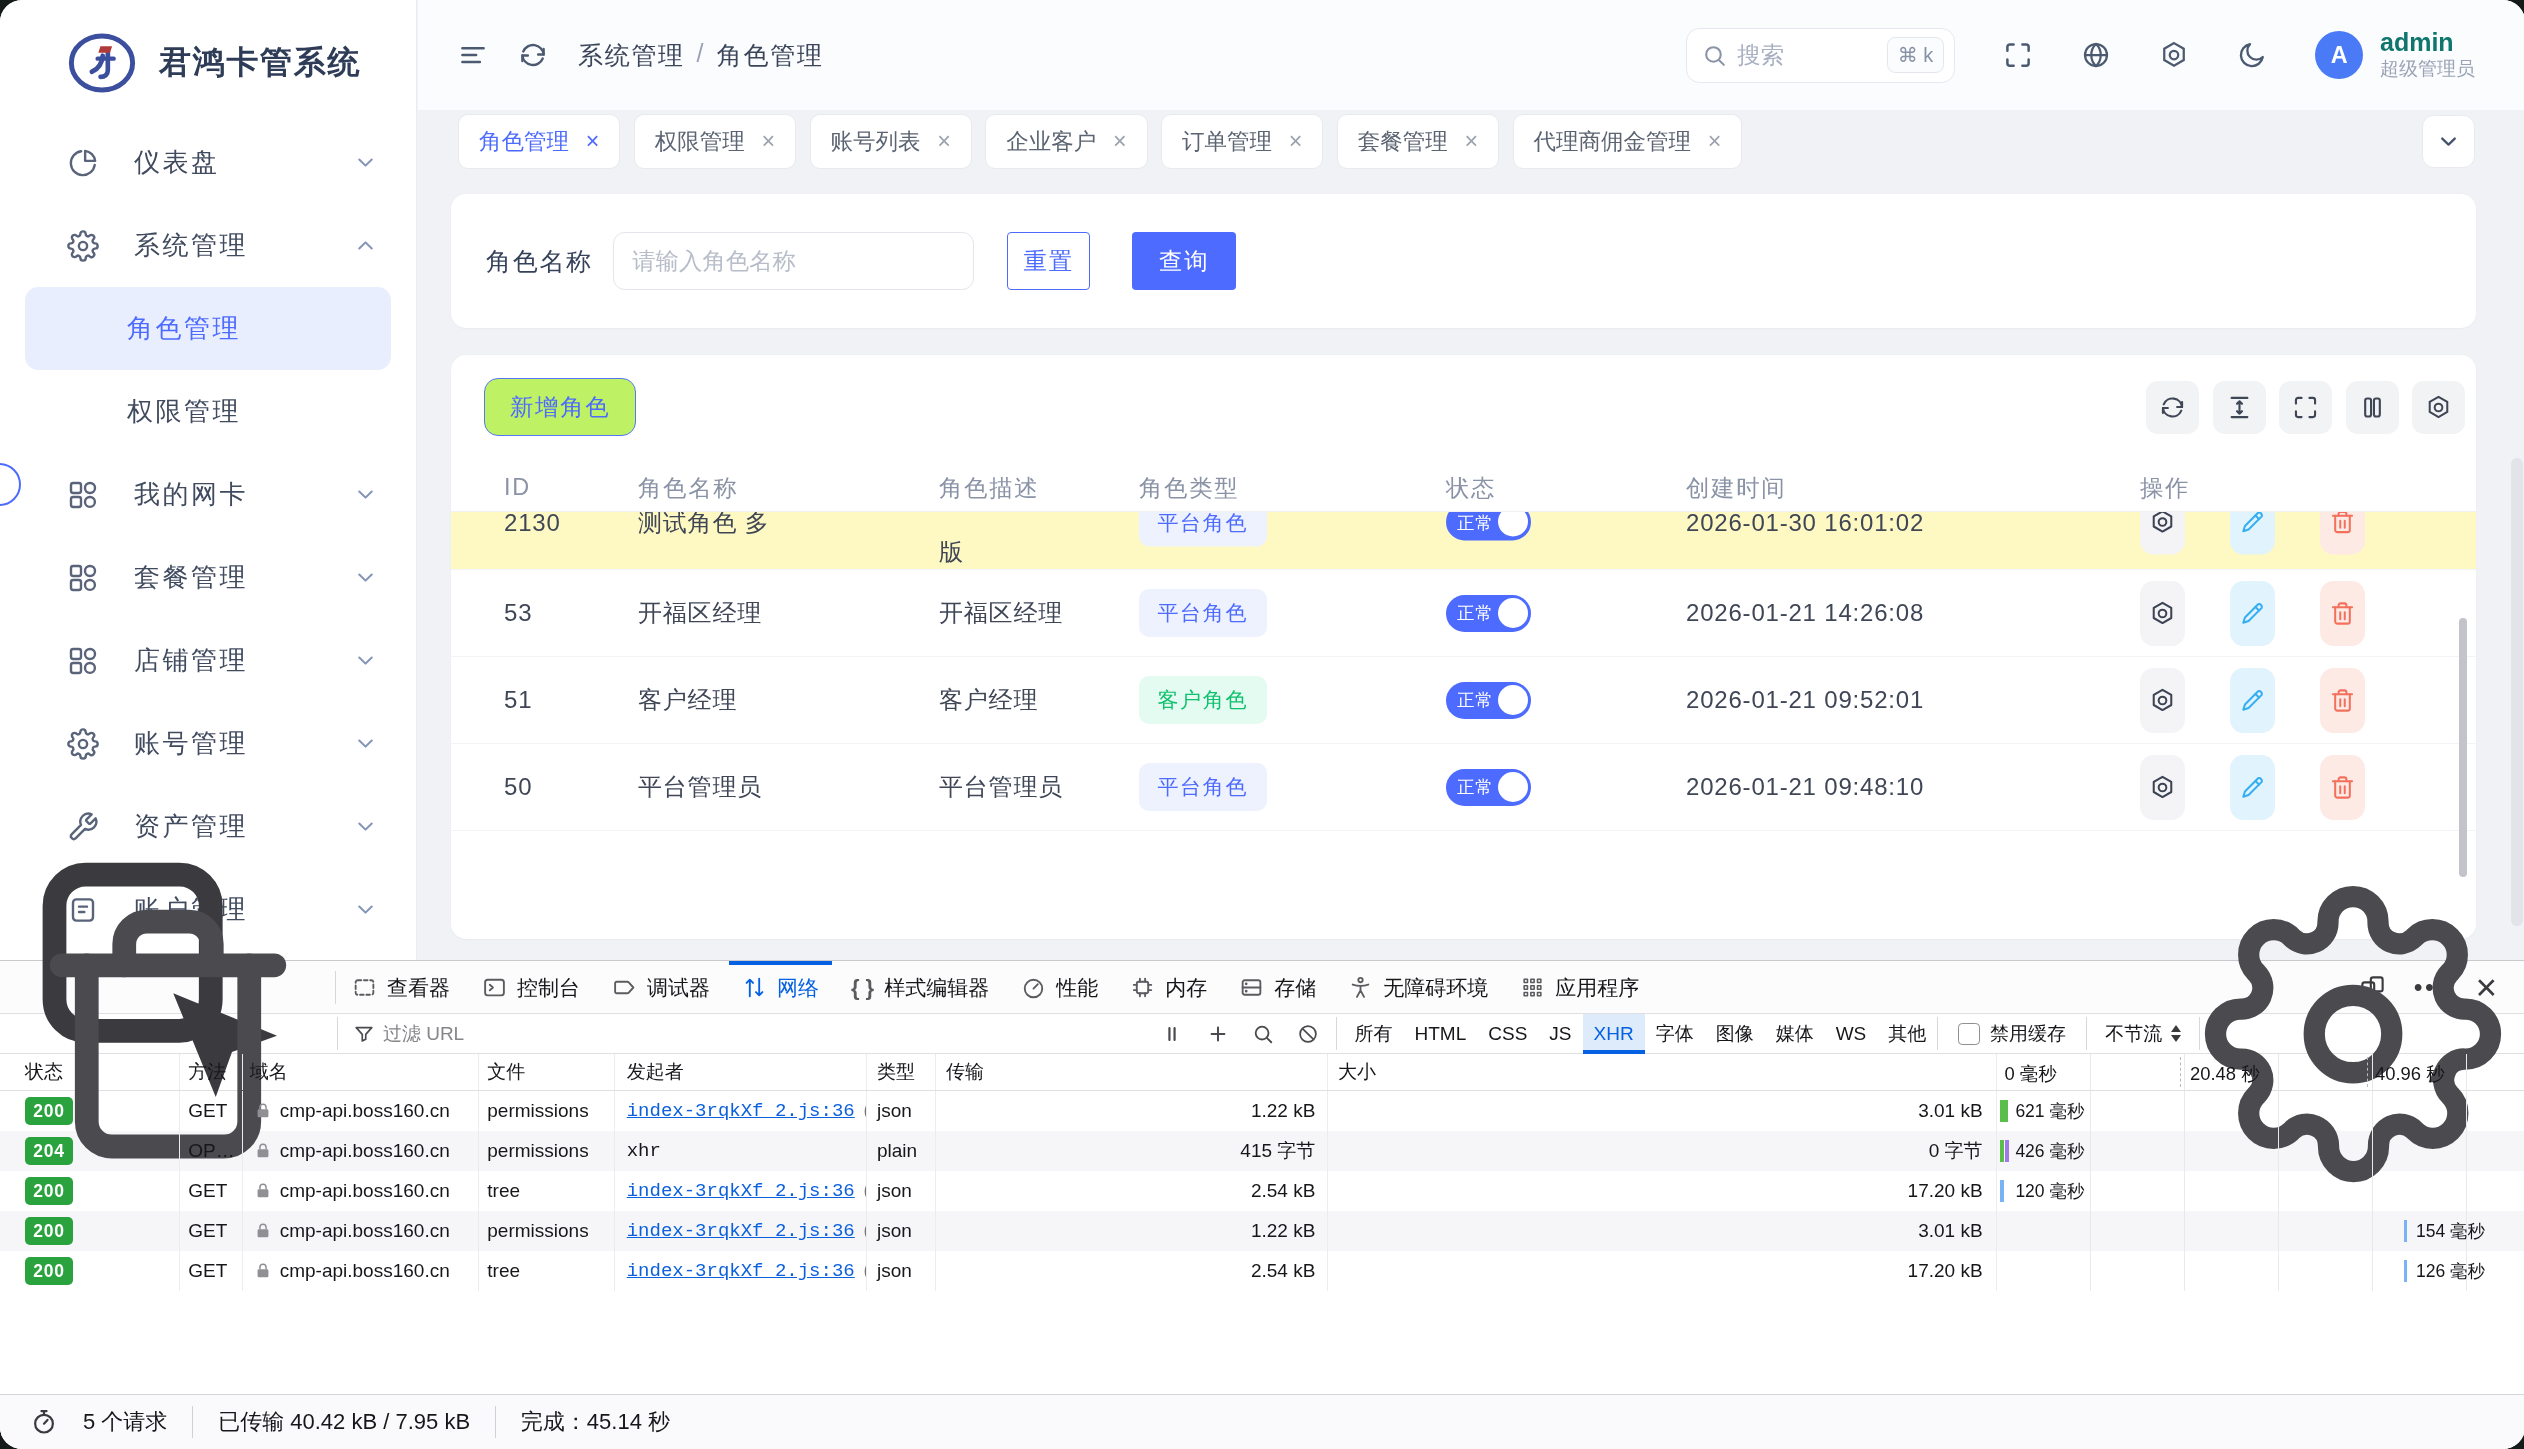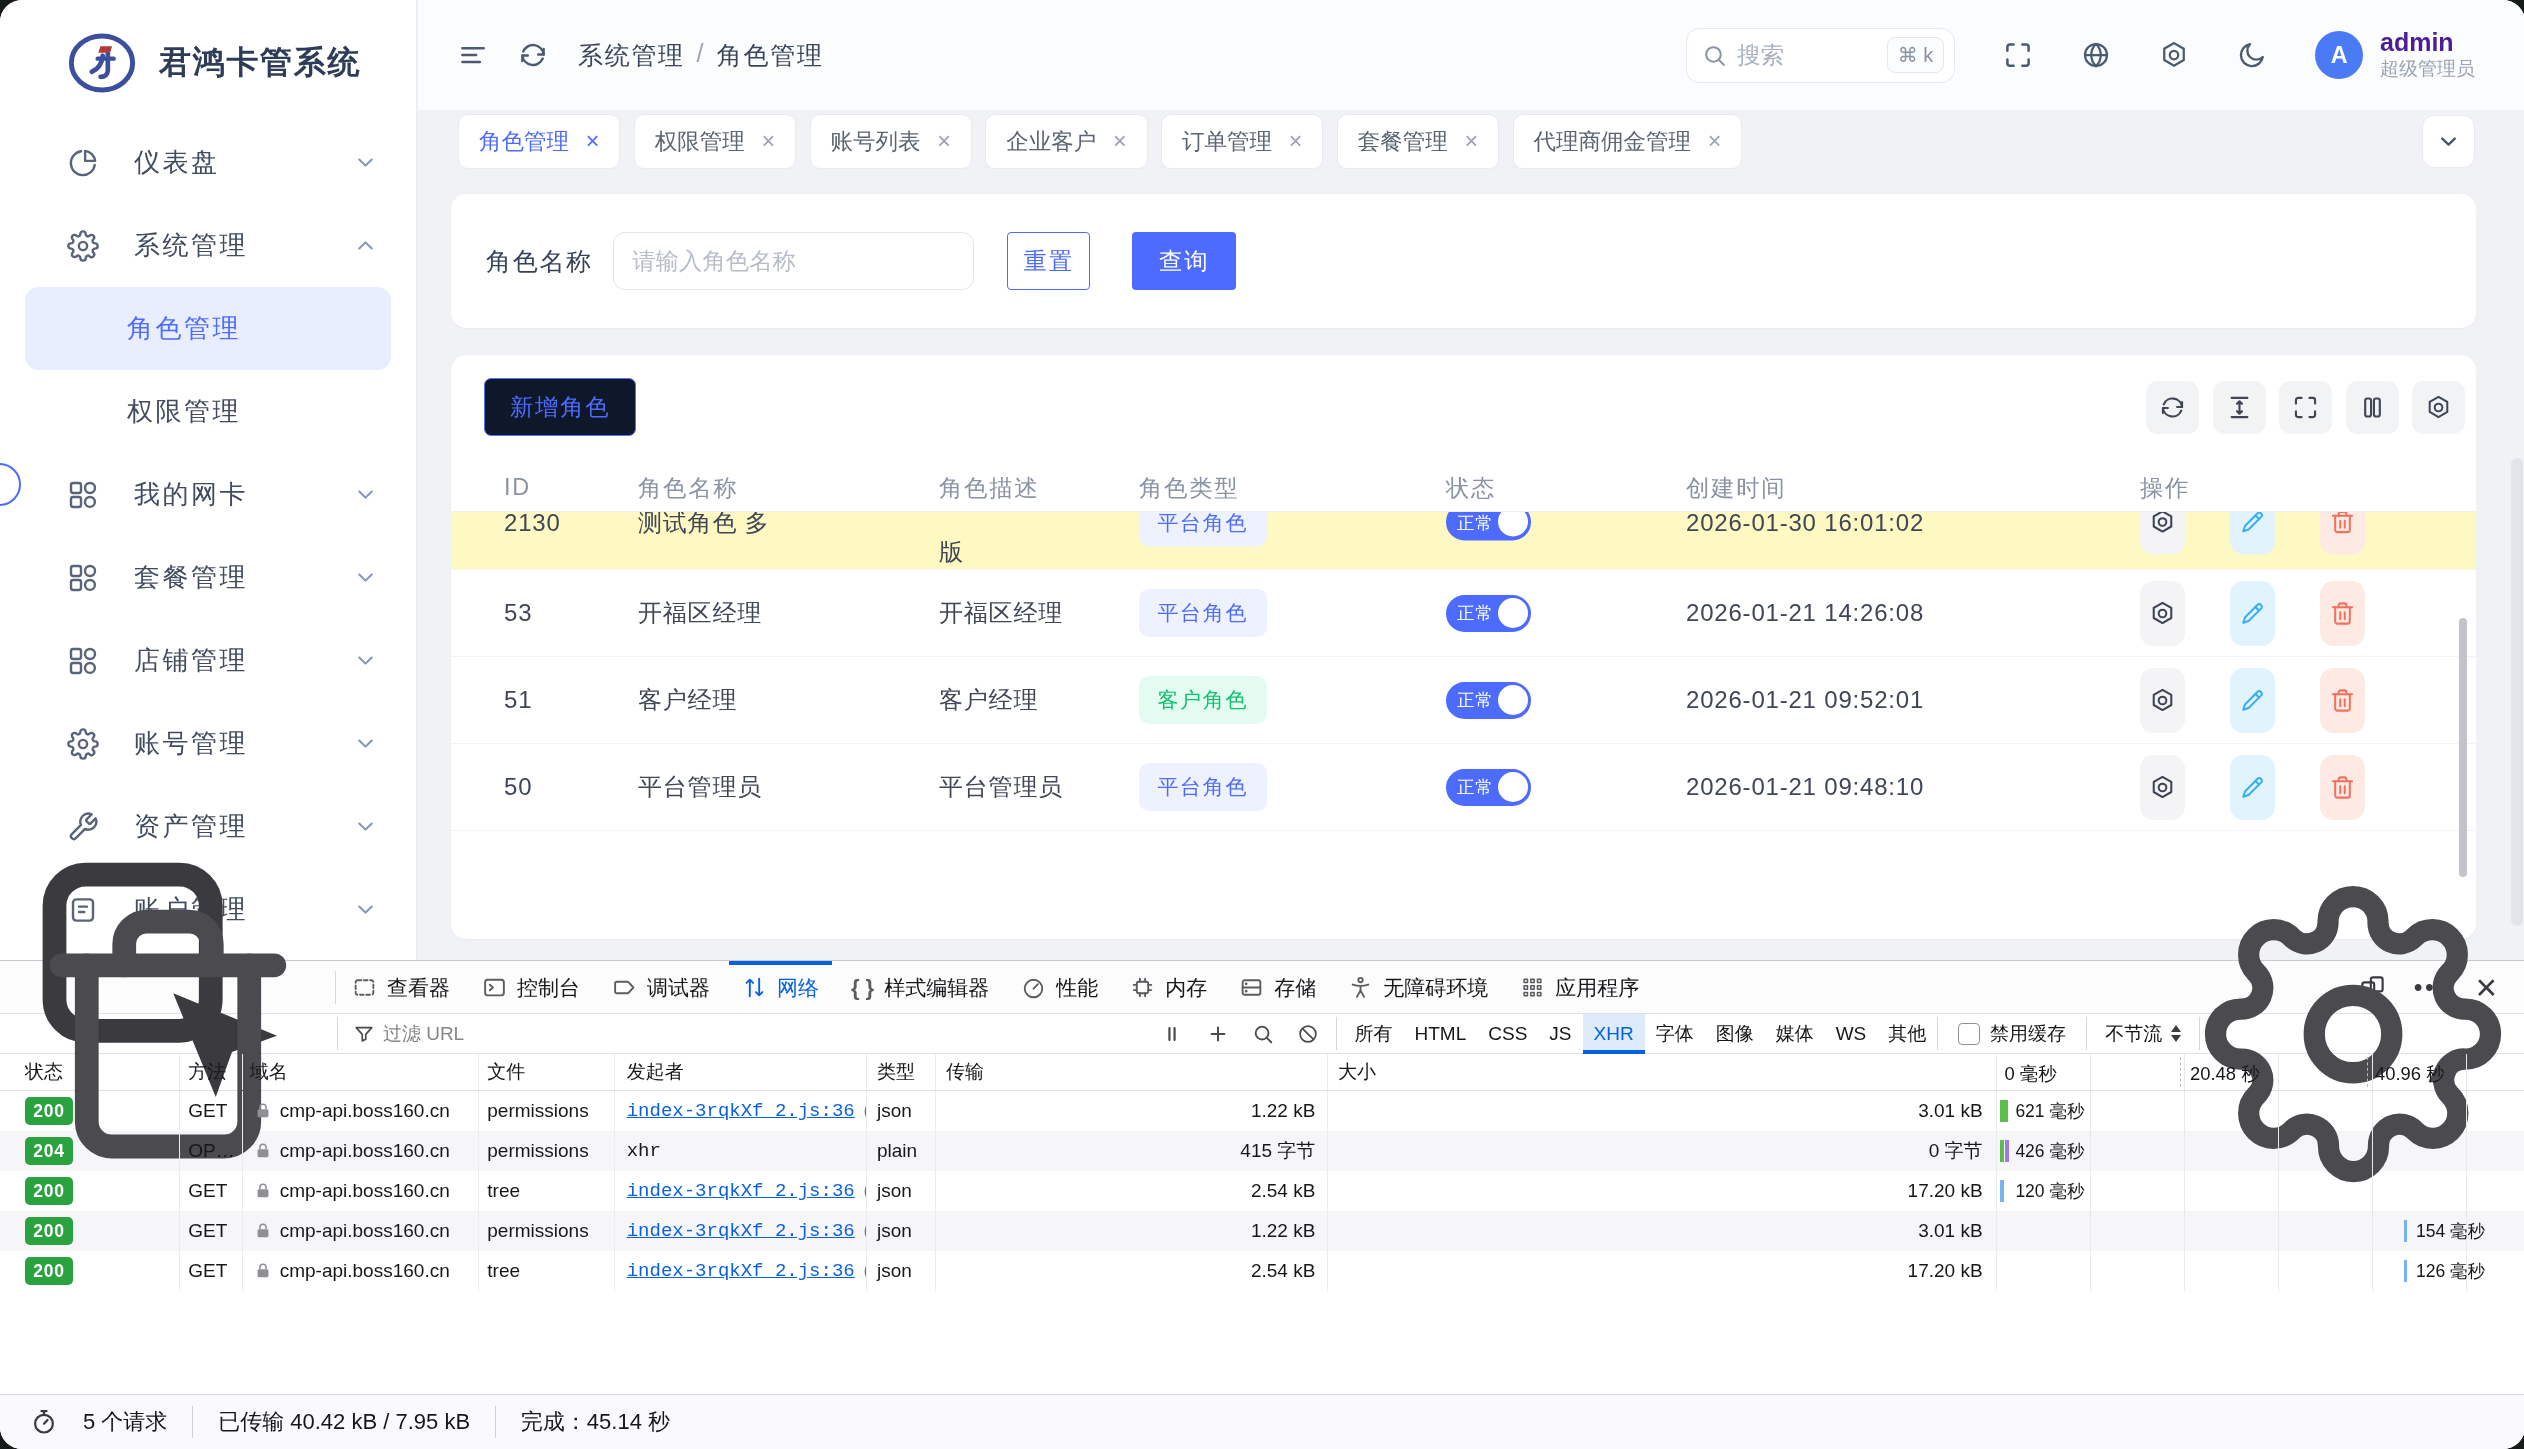--- a/index.html
+++ b/index.html
@@ -35,21 +35,21 @@
   .breadcrumb { font-size:25px; color:#3c465a; display:flex; gap:11.7px; letter-spacing:1.7px; }
   .breadcrumb .sep { color:#9aa3b4; }
   .hdr-right { margin-left:auto; display:flex; align-items:center; gap:48px; }
   .searchbox { width:269px; height:55px; border:1.7px solid #e6e8ef; border-radius:13.4px; background:#fff; display:flex; align-items:center; padding:0 10px 0 15px; gap:10px; }
   .searchbox .icon { width:25px; height:25px; color:#8a94a8; flex:none; }
   .searchbox input { border:none; outline:none; width:100px; font-size:23.4px; color:#3f4656; background:transparent; font-family:inherit; }
   .searchbox input::placeholder { color:#a7afc0; }
   .kbd { margin-left:auto; border:1.7px solid #e3e6ec; border-radius:8.3px; padding:5px 10px; font-size:20px; color:#8892a6; background:#fbfcfe; white-space:nowrap; }
   .avatar-wrap { display:flex; align-items:center; gap:16.7px; }
   .avatar { width:48px; height:48px; border-radius:50%; background:#4a7af5; color:#fff; font-size:23.4px; font-weight:700; display:flex; align-items:center; justify-content:center; }
-  .uname { font-size:25px; font-weight:700; color:#4c1d95; line-height:1.15; }
+  .uname { font-size:25px; font-weight:700; color:#0f766e; line-height:1.15; }
   .urole { font-size:19px; color:#9aa3b4; }
 
   
   .tabbar { position:absolute; top:114px; left:40px; right:50px; height:55px; display:flex; gap:13.4px; align-items:center; }
   .tab-chip { height:55px; display:flex; align-items:center; gap:16.7px; padding:0 20px; background:#fff; border:0.8px solid #e8eaf0; border-radius:10px; font-size:22.5px; color:#5b6472; cursor:pointer; white-space:nowrap; }
   .tab-chip.active { color:#4d6bfe; }
   .tab-x { font-size:23.4px; color:#9ca3af; }
   .tab-chip.active .tab-x { color:#4d6bfe; }
   .tab-overflow { margin-left:auto; width:53px; height:53px; background:#fff; border:0.8px solid #e8eaf0; border-radius:11.7px; display:flex; align-items:center; justify-content:center; color:#47536b; cursor:pointer; }
   .tab-overflow .chevd { width:25px; height:25px; }
@@ -60,21 +60,21 @@
   .q-label { font-size:25px; color:#36415a; letter-spacing:1.7px; }
   .q-input { width:361px; height:58px; border:1.7px solid #e2e5eb; border-radius:11.7px; padding:0 18.4px; font-size:23.4px; color:#3f4656; outline:none; font-family:inherit; }
   .q-input::placeholder { color:#b7bdc9; }
   .btn { height:58px; border-radius:4px; font-size:23.4px; display:flex; align-items:center; justify-content:center; cursor:pointer; letter-spacing:1.7px; font-family:inherit; }
   .btn-reset { width:83px; margin-left:13.4px; background:#fff; border:1.7px solid #4d6bfe; color:#4d6bfe; }
   .btn-primary { width:104px; margin-left:22px; background:#4d6bfe; border:none; color:#fff; }
 
   
   .table-card { top:355px; height:584px; overflow:hidden; }
   .tbl-toolbar { position:absolute; top:23.4px; left:33px; right:11px; height:58px; display:flex; align-items:center; }
-  .btn-add { height:58px; padding:0 25px; background:#0f172a; border:1.7px solid #5a76f7; color:#4d6bfe; border-radius:7px; font-size:23.4px; letter-spacing:1.7px; cursor:pointer; }
+  .btn-add { height:58px; padding:0 25px; background:#bef264; border:1.7px solid #5a76f7; color:#4d6bfe; border-radius:14px; font-size:23.4px; letter-spacing:1.7px; cursor:pointer; }
   .tool-icons { margin-left:auto; display:flex; gap:13.4px; }
   .tool-btn { width:53px; height:53px; background:#f2f3f5; border-radius:11.7px; display:flex; align-items:center; justify-content:center; color:#3f4656; cursor:pointer; }
   .tool-btn .icon { width:27px; height:27px; }
   .role-grid { display:grid; grid-template-columns:134px 301px 200px 307px 240px 454px 1fr; padding:0 34px 0 53px; align-items:center; }
   .tbl-head { position:absolute; top:109px; left:0; right:0; height:48px; font-size:23.4px; color:#8a93a6; border-bottom:0.8px solid #f0f1f4; letter-spacing:1.7px; }
   .rows-area { position:absolute; top:157px; left:0; right:0; }
   .role-row { height:87px; border-bottom:0.8px solid #f3f4f7; font-size:24px; color:#3f4656; }
   .role-row .c { overflow:visible; letter-spacing:0.8px; }
   .role-row.partial { height:58px; background:#fef9c3; overflow:hidden; }
   .role-row.partial .c { transform:translateY(-22.5px); }

